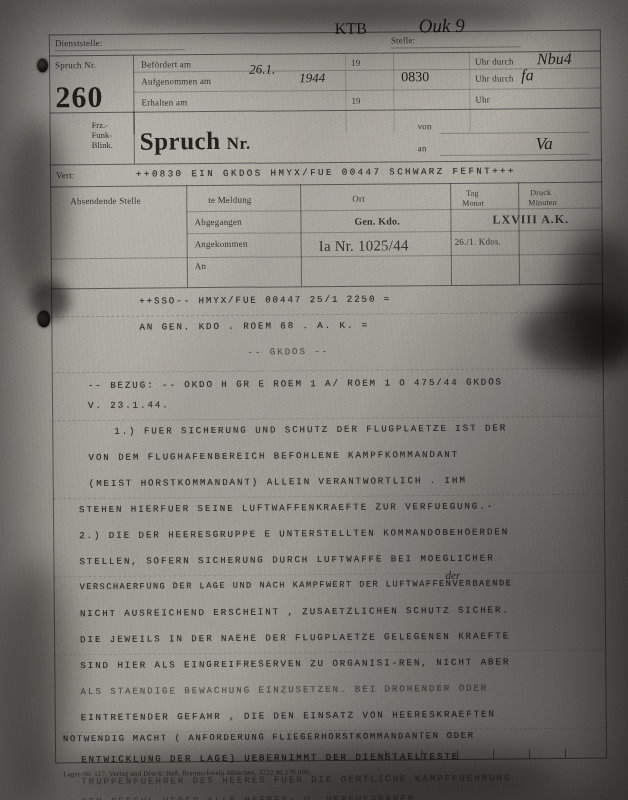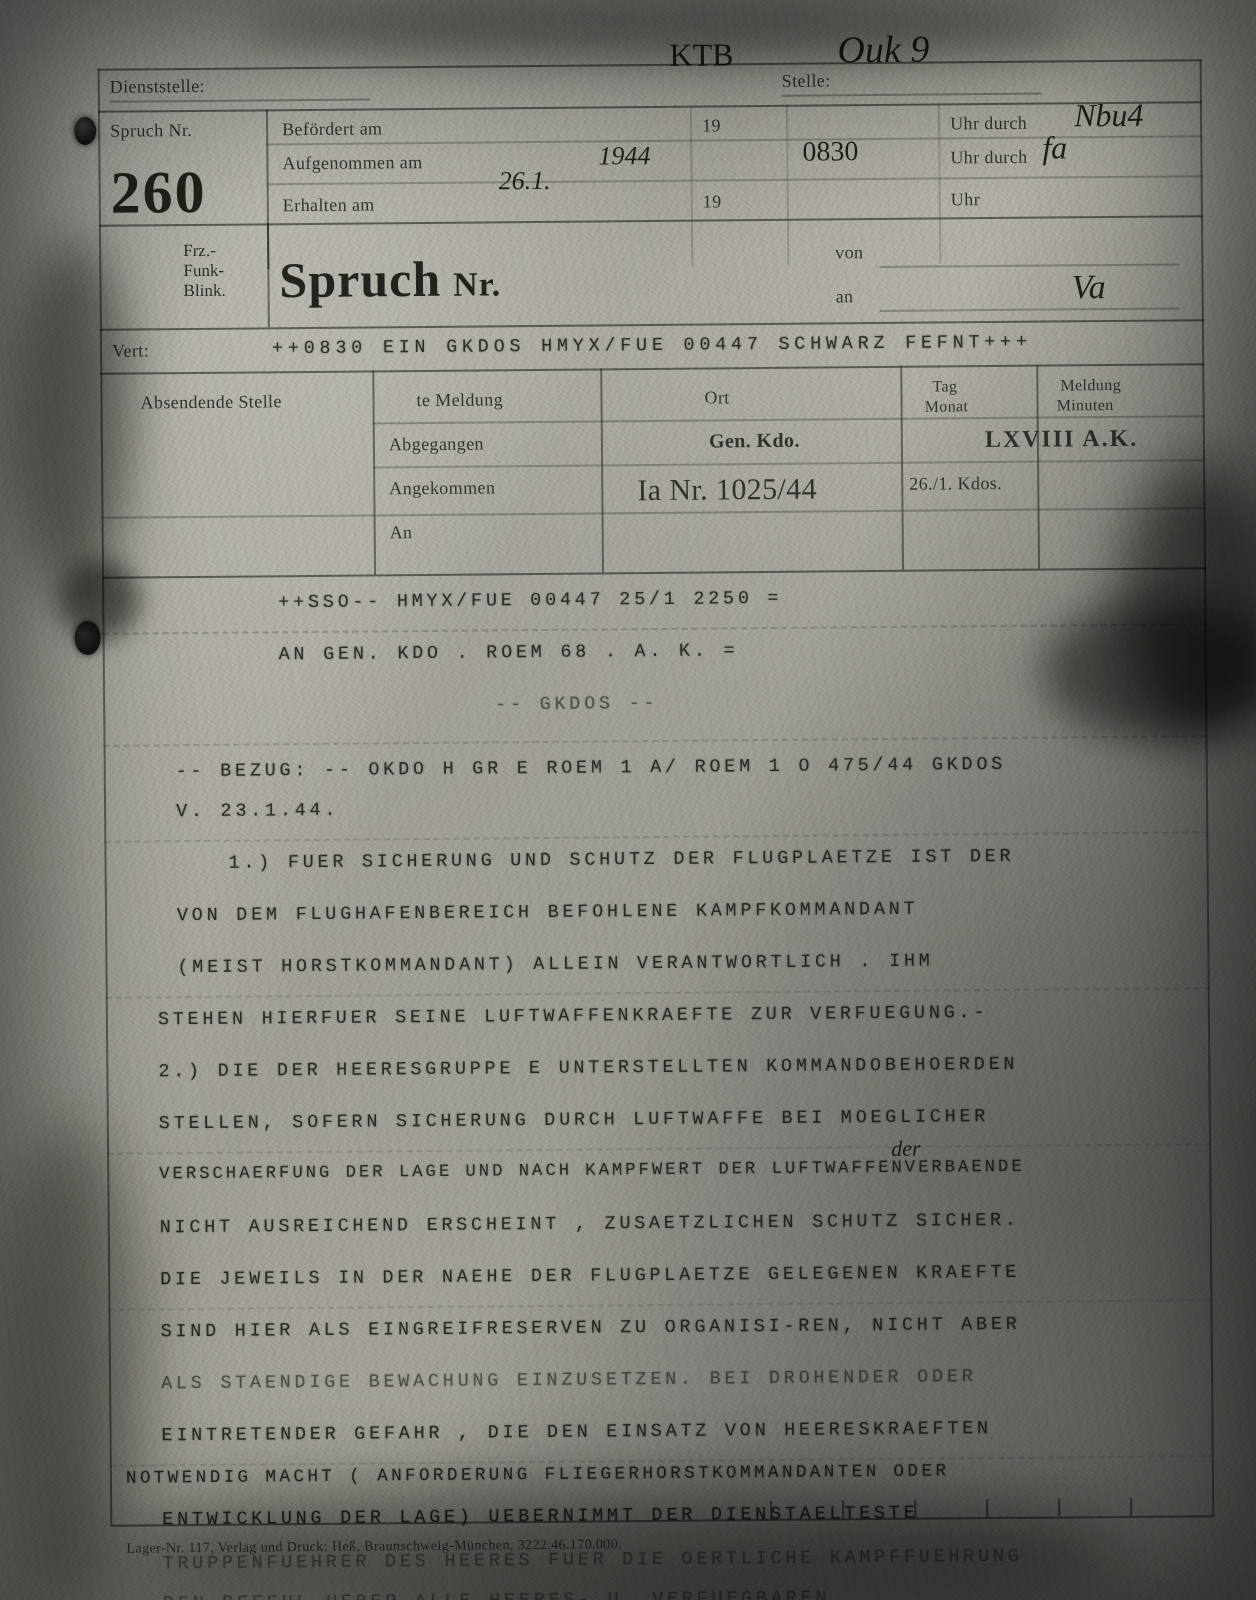--- a/index.html
+++ b/index.html
@@ -214,21 +214,21 @@
     <div class="vrule" style="left:296px; top:35px; height:80px; opacity:0.35;"></div>
     <div class="vrule" style="left:344px; top:35px; height:80px; opacity:0.35;"></div>
     <div class="vrule" style="left:420px; top:35px; height:80px; opacity:0.35;"></div>
 
     <div class="lbl" style="left:92px; top:40px;">Befördert am</div>
     <div class="lbl" style="left:302px; top:40px;">19</div>
     <div class="lbl" style="left:426px; top:40px;">Uhr durch</div>
     <div class="rule" style="left:84px; top:52px; width:468px; opacity:0.45;"></div>
 
     <div class="lbl" style="left:92px; top:57px;">Aufgenommen am</div>
-    <div class="hand ital" style="left:200px; top:64px; font-size:13px;">26.1.</div>
+    <div class="hand ital" style="left:200px; top:43px; font-size:13px;">26.1.</div>
     <div class="hand ital" style="left:250px; top:52px; font-size:13px;text-align:center;">1944</div>
     <div class="hand" style="left:352px; top:52px; font-size:14px;">0830</div>
     <div class="lbl" style="left:426px; top:57px;">Uhr durch</div>
     <div class="hand ital" style="left:472px; top:50px; font-size:16px;">fa</div>
     <div class="rule" style="left:84px; top:72px; width:468px; opacity:0.45;"></div>
 
     <div class="lbl" style="left:92px; top:78px;">Erhalten am</div>
     <div class="lbl" style="left:302px; top:78px;">19</div>
     <div class="lbl" style="left:426px; top:78px;">Uhr</div>
     <div class="rule" style="left:0; top:92px; width:552px;"></div>
@@ -252,21 +252,21 @@
     <div class="lbl" style="left:20px; top:176px;">Absendende Stelle</div>
     <div class="vrule" style="left:136px; top:166px; height:102px;"></div>
     <div class="vrule" style="left:250px; top:166px; height:102px;"></div>
     <div class="vrule" style="left:400px; top:166px; height:102px;"></div>
     <div class="vrule" style="left:468px; top:166px; height:102px;"></div>
 
     <div class="lbl" style="left:158px; top:176px;">te Meldung</div>
     <div class="lbl" style="left:302px; top:176px;">Ort</div>
     <div class="lbl sm" style="left:416px; top:172px;">Tag</div>
     <div class="lbl sm" style="left:412px; top:182px;">Monat</div>
-    <div class="lbl sm" style="left:480px; top:172px;">Meldung</div>
+    <div class="lbl sm" style="left:480px; top:172px;">Druck</div>
     <div class="lbl sm" style="left:478px; top:182px;">Minuten</div>
     <div class="rule" style="left:136px; top:192px; width:416px; opacity:0.5;"></div>
 
     <div class="lbl" style="left:144px; top:198px;">Abgegangen</div>
     <div class="lbl bold" style="left:268px; top:198px; font-size:10px;">Gen. Kdo.</div>
     <div class="lbl bold" style="left:406px; top:196px; font-size:12px; letter-spacing:1px;">LXVIII A.K.</div>
     <div class="rule" style="left:136px; top:214px; width:416px; opacity:0.45;"></div>
 
     <div class="lbl" style="left:144px; top:220px;">Angekommen</div>
     <div class="lbl" style="left:268px; top:220px; font-size:15px;">Ia Nr. 1025/44</div>

